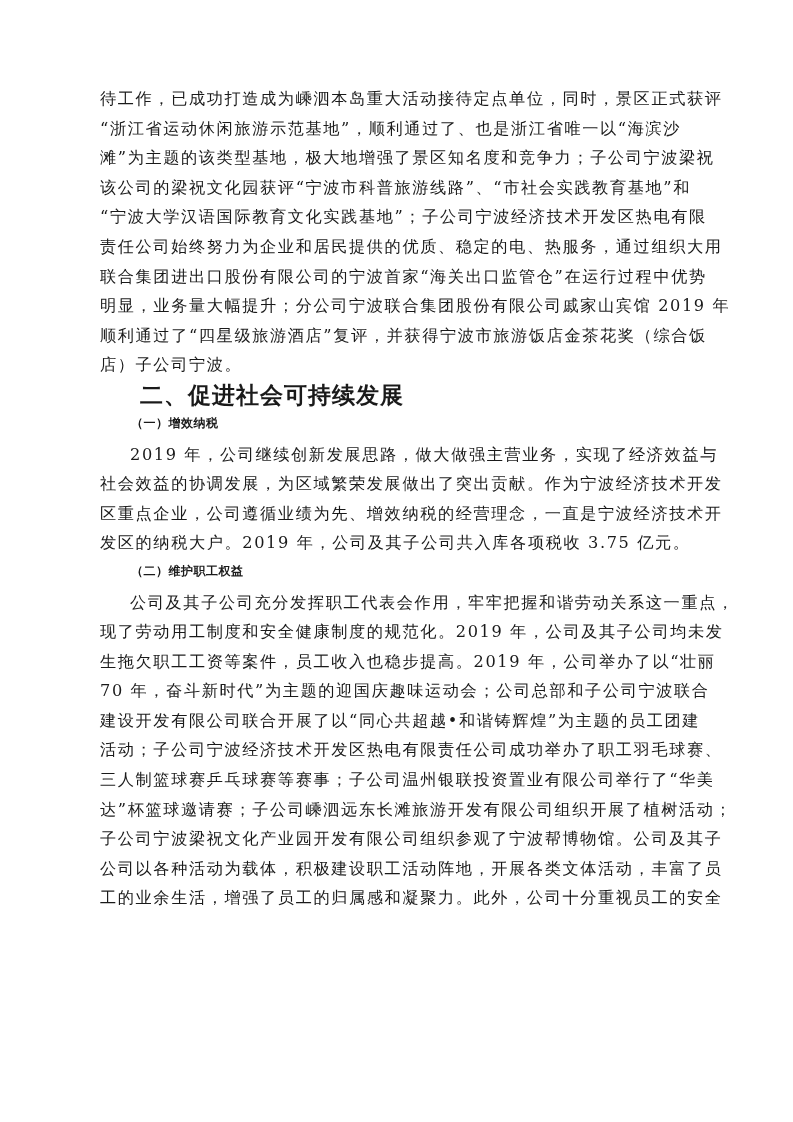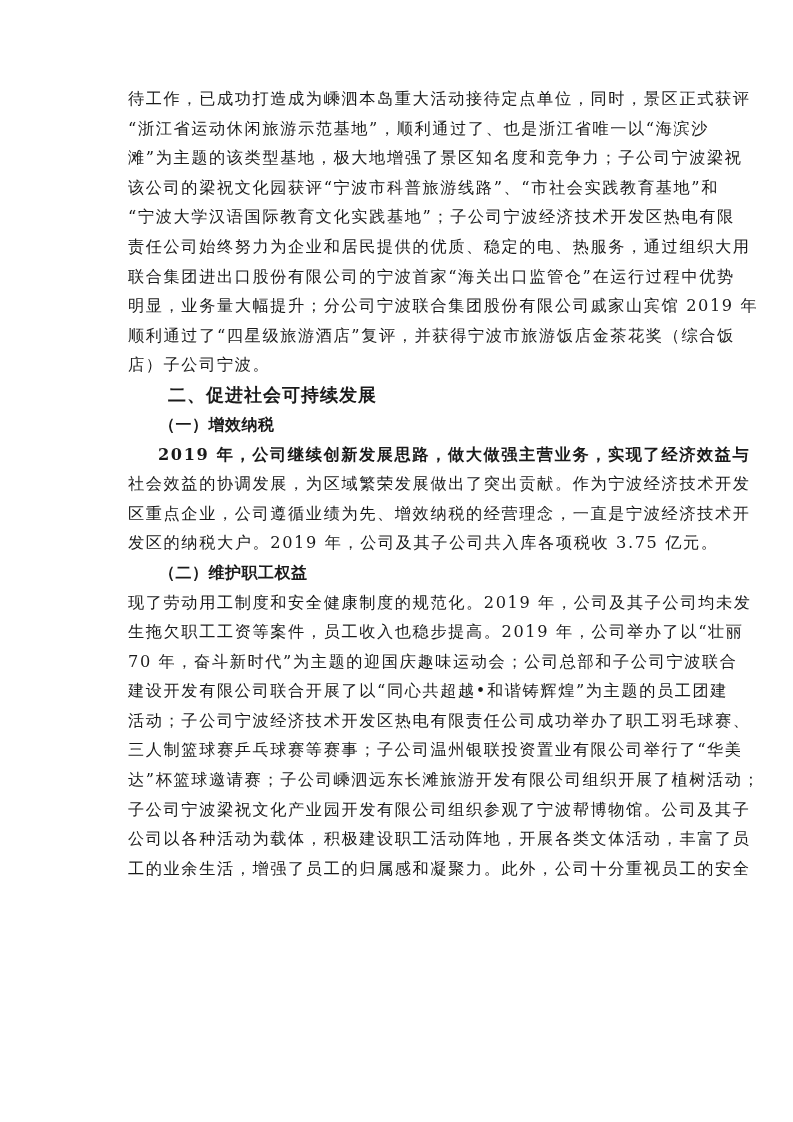--- a/index.html
+++ b/index.html
@@ -1,38 +1,38 @@
 <!DOCTYPE html>
 <html><head>
   <meta charset="utf-8">
   <style>
     html, body { margin: 0; padding: 0; background: #ffffff; }
     body { width: 793px; height: 1122px; position: relative; overflow: hidden; }
     .page {
-      position: absolute; left: 128px; top: 84px; width: 560px;
+      position: absolute; left: 100px; top: 84px; width: 560px;
       font-family: "DejaVu Serif", "Liberation Serif", serif;
       color: #1a1a1a;
     }
     .line {
       height: 29.6px; line-height: 29.6px; font-size: 16.2px;
       white-space: nowrap; letter-spacing: 1.6px;
       text-align: justify; text-align-last: justify;
       display: block;
     }
     .line.last { text-align-last: left; }
-    .line.indent { padding-left: 30px; font-weight: bold; }
+    .line.indent { padding-left: 30px; }
     .h1 {
-      height: 30px; line-height: 30px; font-size: 18px; font-weight: bold;
+      height: 30px; line-height: 30px; font-size: 23px; font-weight: bold;
       padding-left: 40px; letter-spacing: 1px;
       font-family: "DejaVu Sans", "Liberation Sans", sans-serif;
     }
     .h2 {
-      height: 29.6px; line-height: 29.6px; font-size: 16px; font-weight: bold;
+      height: 29.6px; line-height: 29.6px; font-size: 12px; font-weight: bold;
       padding-left: 31px; letter-spacing: 0.5px;
-      font-family: Liberation Serif, serif;
+      font-family: Liberation Mono, monospace;
     }
   </style>
 </head>
 <body>
 
 <div class="page">
 
   <div>
     <span class="line">待工作，已成功打造成为嵊泗本岛重大活动接待定点单位，同时，景区正式获评</span>
     <span class="line">“浙江省运动休闲旅游示范基地”，顺利通过了、也是浙江省唯一以“海滨沙</span>
@@ -53,20 +53,21 @@
   <div>
     <span class="line indent">2019 年，公司继续创新发展思路，做大做强主营业务，实现了经济效益与</span>
     <span class="line">社会效益的协调发展，为区域繁荣发展做出了突出贡献。作为宁波经济技术开发</span>
     <span class="line">区重点企业，公司遵循业绩为先、增效纳税的经营理念，一直是宁波经济技术开</span>
     <span class="line last">发区的纳税大户。2019 年，公司及其子公司共入库各项税收 3.75 亿元。</span>
   </div>
 
   <div class="h2">（二）维护职工权益</div>
 
   <div>
+    <span class="line indent">公司及其子公司充分发挥职工代表会作用，牢牢把握和谐劳动关系这一重点，</span>
     <span class="line">现了劳动用工制度和安全健康制度的规范化。2019 年，公司及其子公司均未发</span>
     <span class="line">生拖欠职工工资等案件，员工收入也稳步提高。2019 年，公司举办了以“壮丽</span>
     <span class="line">70 年，奋斗新时代”为主题的迎国庆趣味运动会；公司总部和子公司宁波联合</span>
     <span class="line">建设开发有限公司联合开展了以“同心共超越•和谐铸辉煌”为主题的员工团建</span>
     <span class="line">活动；子公司宁波经济技术开发区热电有限责任公司成功举办了职工羽毛球赛、</span>
     <span class="line">三人制篮球赛乒乓球赛等赛事；子公司温州银联投资置业有限公司举行了“华美</span>
     <span class="line">达”杯篮球邀请赛；子公司嵊泗远东长滩旅游开发有限公司组织开展了植树活动；</span>
     <span class="line">子公司宁波梁祝文化产业园开发有限公司组织参观了宁波帮博物馆。公司及其子</span>
     <span class="line">公司以各种活动为载体，积极建设职工活动阵地，开展各类文体活动，丰富了员</span>
     <span class="line">工的业余生活，增强了员工的归属感和凝聚力。此外，公司十分重视员工的安全</span>

